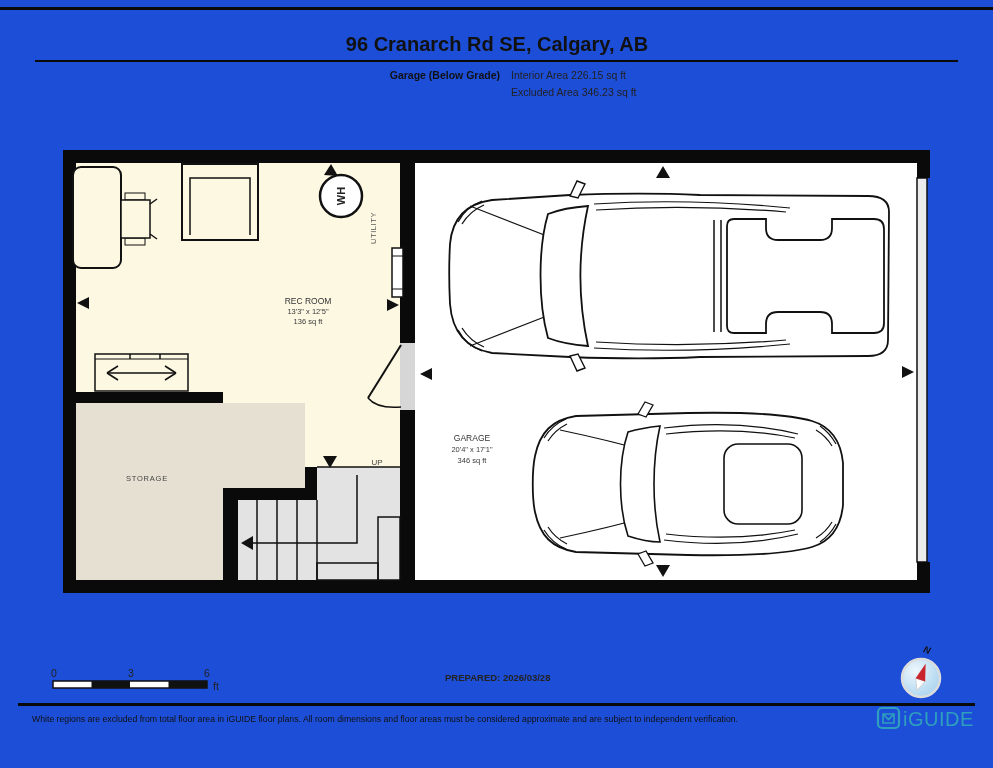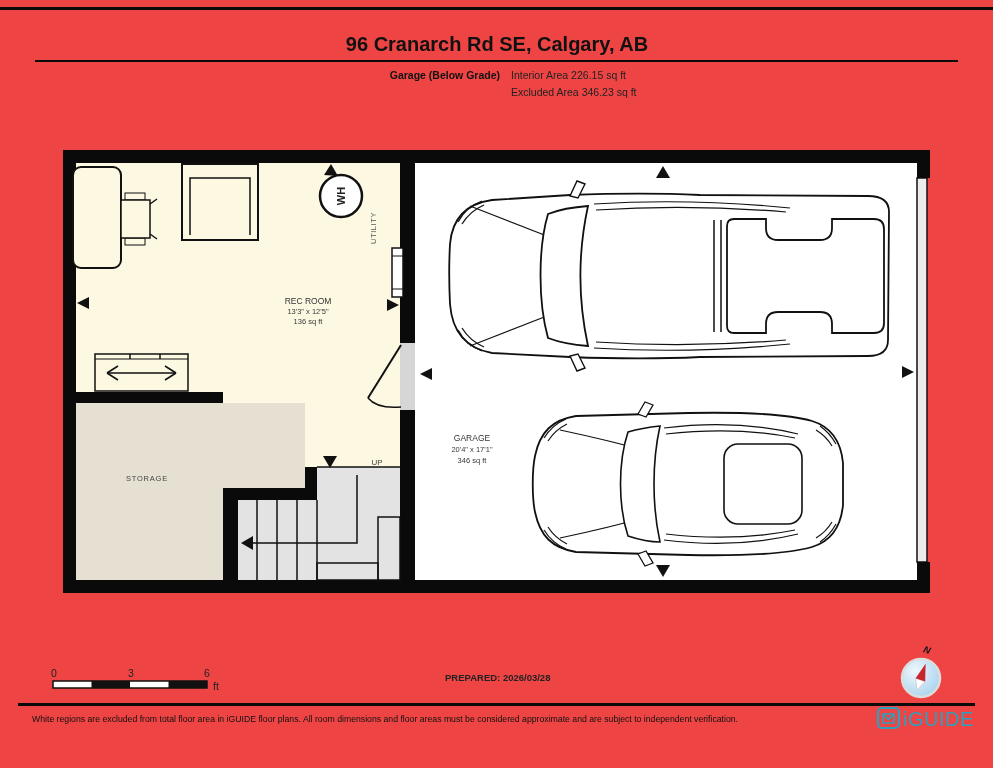--- a/index.html
+++ b/index.html
@@ -1,16 +1,16 @@
 <!DOCTYPE html>
 <html><head>
 <meta charset="utf-8">
 <style>
   html,body{margin:0;padding:0;background:#ffffff;}
-  #canvas{position:relative;width:993px;height:768px;background:#ef4444;overflow:hidden;
+  #canvas{position:relative;width:993px;height:768px;background:#1d4ed8;overflow:hidden;
           font-family:"Liberation Sans", sans-serif;}
   svg text{font-family:"Liberation Sans", sans-serif;}
   .lbl{fill:#333333;}
   .dim{fill:#3a3a3a;}
 </style>
 </head>
 <body>
 
 <div id="canvas">
 <svg width="993" height="768" viewBox="0 0 993 768">

